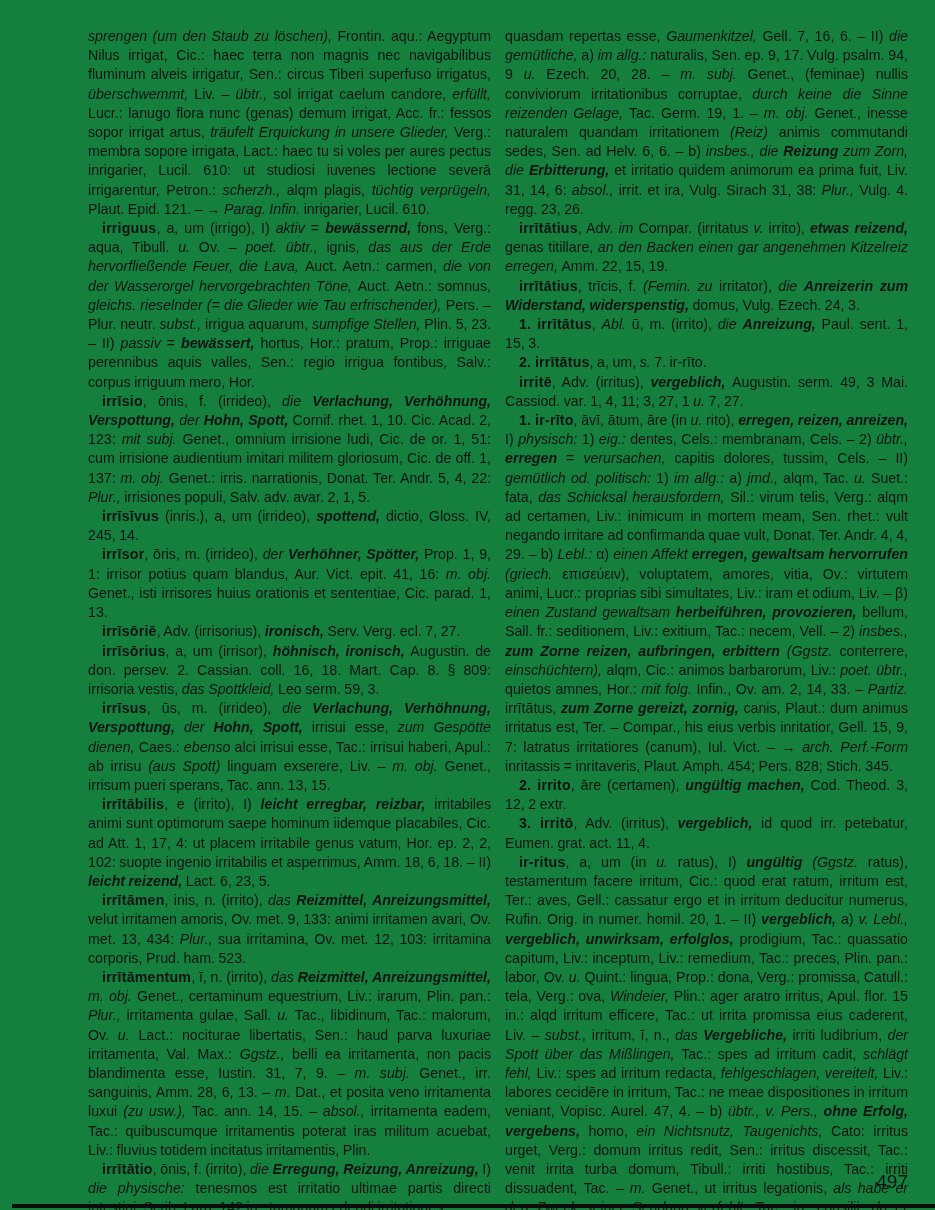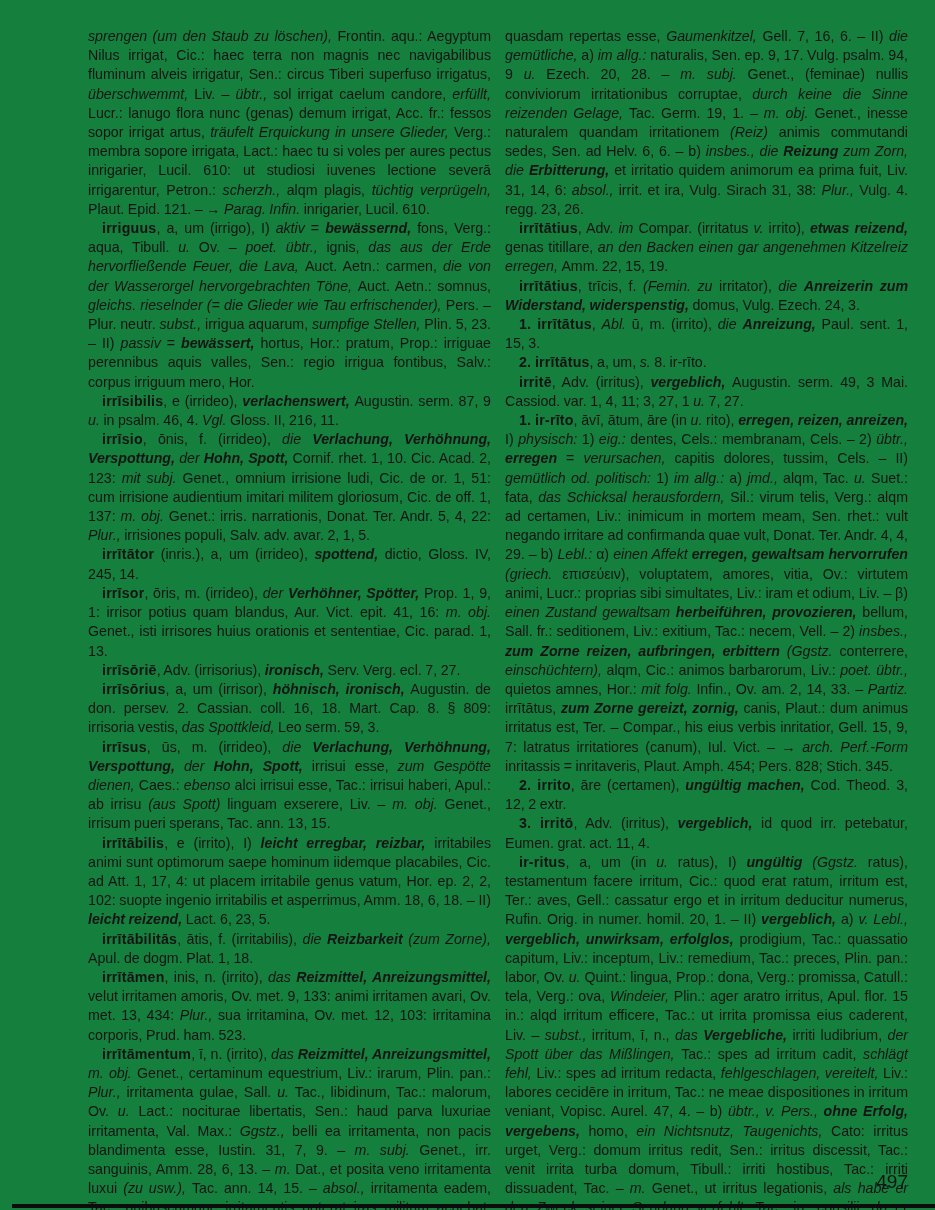--- a/index.html
+++ b/index.html
@@ -51,39 +51,37 @@
   }
 </style>
 </head>
 <body>
 
 <div class="page">
   <div class="columns">
     <div class="column">
         <p class="entry noindent"><span class="it">sprengen (um den Staub zu löschen), </span><span class="">Frontin. aqu.: Aegyptum Nilus irrigat, Cic.: haec terra non magnis nec navigabilibus fluminum alveis irrigatur, Sen.: circus Tiberi superfuso irrigatus, </span><span class="it">überschwemmt, </span><span class="">Liv. – </span><span class="it">übtr., </span><span class="">sol irrigat caelum candore, </span><span class="it">erfüllt, </span><span class="">Lucr.: lanugo flora nunc (genas) demum irrigat, Acc. fr.: fessos sopor irrigat artus, </span><span class="it">träufelt Erquickung in unsere Glieder, </span><span class="">Verg.: membra sopore irrigata, Lact.: haec tu si voles per aures pectus inrigarier, Lucil. 610: ut studiosi iuvenes lectione severā irrigarentur, Petron.: </span><span class="it">scherzh., </span><span class="">alqm plagis, </span><span class="it">tüchtig verprügeln, </span><span class="">Plaut. Epid. 121. – → </span><span class="it">Parag. Infin. </span><span class="">inrigarier, Lucil. 610.</span></p>
         <p class="entry"><span class="bd">irriguus</span><span class="">, a, um (irrigo), I) </span><span class="it">aktiv</span><span class=""> = </span><span class="bdit">bewässernd, </span><span class="">fons, Verg.: aqua, Tibull. </span><span class="it">u. </span><span class="">Ov. – </span><span class="it">poet. übtr., </span><span class="">ignis, </span><span class="it">das aus der Erde hervorfließende Feuer, die Lava, </span><span class="">Auct. Aetn.: carmen, </span><span class="it">die von der Wasserorgel hervorgebrachten Töne, </span><span class="">Auct. Aetn.: somnus, </span><span class="it">gleichs. rieselnder (= die Glieder wie Tau erfrischender), </span><span class="">Pers. – Plur. neutr. </span><span class="it">subst., </span><span class="">irrigua aquarum, </span><span class="it">sumpfige Stellen, </span><span class="">Plin. 5, 23. – II) </span><span class="it">passiv</span><span class=""> = </span><span class="bdit">bewässert, </span><span class="">hortus, Hor.: pratum, Prop.: irriguae perennibus aquis valles, Sen.: regio irrigua fontibus, Salv.: corpus irriguum mero, Hor.</span></p>
-        <p class="entry"><span class="bd">irrīsibilis</span><span class="">, e (irrideo), </span><span class="bdit">verlachenswert, </span><span class="">Augustin. serm. 87, 9 </span><span class="it">u. </span><span class="">in psalm. 46, 4. </span><span class="it">Vgl. </span><span class="">Gloss. II, 216, 11.</span></p>
         <p class="entry"><span class="bd">irrīsio</span><span class="">, ōnis, f. (irrideo), </span><span class="it">die </span><span class="bdit">Verlachung, Verhöhnung, Verspottung, </span><span class="it">der </span><span class="bdit">Hohn, Spott, </span><span class="">Cornif. rhet. 1, 10. Cic. Acad. 2, 123: </span><span class="it">mit subj. </span><span class="">Genet., omnium irrisione ludi, Cic. de or. 1, 51: cum irrisione audientium imitari militem gloriosum, Cic. de off. 1, 137: </span><span class="it">m. obj. </span><span class="">Genet.: irris. narrationis, Donat. Ter. Andr. 5, 4, 22: </span><span class="it">Plur., </span><span class="">irrisiones populi, Salv. adv. avar. 2, 1, 5.</span></p>
-        <p class="entry"><span class="bd">irrītātor</span><span class=""> (inris.), a, um (irrideo), </span><span class="bdit">spottend, </span><span class="">dictio, Gloss. IV, 245, 14.</span></p>
+        <p class="entry"><span class="bd">irrīsīvus</span><span class=""> (inris.), a, um (irrideo), </span><span class="bdit">spottend, </span><span class="">dictio, Gloss. IV, 245, 14.</span></p>
         <p class="entry"><span class="bd">irrīsor</span><span class="">, ōris, m. (irrideo), </span><span class="it">der </span><span class="bdit">Verhöhner, Spötter, </span><span class="">Prop. 1, 9, 1: irrisor potius quam blandus, Aur. Vict. epit. 41, 16: </span><span class="it">m. obj. </span><span class="">Genet., isti irrisores huius orationis et sententiae, Cic. parad. 1, 13.</span></p>
         <p class="entry"><span class="bd">irrīsōriē</span><span class="">, Adv. (irrisorius), </span><span class="bdit">ironisch, </span><span class="">Serv. Verg. ecl. 7, 27.</span></p>
         <p class="entry"><span class="bd">irrīsōrius</span><span class="">, a, um (irrisor), </span><span class="bdit">höhnisch, ironisch, </span><span class="">Augustin. de don. persev. 2. Cassian. coll. 16, 18. Mart. Cap. 8. § 809: irrisoria vestis, </span><span class="it">das Spottkleid, </span><span class="">Leo serm. 59, 3.</span></p>
         <p class="entry"><span class="bd">irrīsus</span><span class="">, ūs, m. (irrideo), </span><span class="it">die </span><span class="bdit">Verlachung, Verhöhnung, Verspottung, </span><span class="it">der </span><span class="bdit">Hohn, Spott, </span><span class="">irrisui esse, </span><span class="it">zum Gespötte dienen, </span><span class="">Caes.: </span><span class="it">ebenso </span><span class="">alci irrisui esse, Tac.: irrisui haberi, Apul.: ab irrisu </span><span class="it">(aus Spott) </span><span class="">linguam exserere, Liv. – </span><span class="it">m. obj. </span><span class="">Genet., irrisum pueri sperans, Tac. ann. 13, 15.</span></p>
         <p class="entry"><span class="bd">irrītābilis</span><span class="">, e (irrito), I) </span><span class="bdit">leicht erregbar, reizbar, </span><span class="">irritabiles animi sunt optimorum saepe hominum iidemque placabiles, Cic. ad Att. 1, 17, 4: ut placem irritabile genus vatum, Hor. ep. 2, 2, 102: suopte ingenio irritabilis et asperrimus, Amm. 18, 6, 18. – II) </span><span class="bdit">leicht reizend, </span><span class="">Lact. 6, 23, 5.</span></p>
-        <p class="entry"><span class="bd">irrītābilitās</span><span class="">, ātis, f. (irritabilis), </span><span class="it">die </span><span class="bdit">Reizbarkeit </span><span class="it">(zum Zorne), </span><span class="">Apul. de dogm. Plat. 1, 18.</span></p>
         <p class="entry"><span class="bd">irrītāmen</span><span class="">, inis, n. (irrito), </span><span class="it">das </span><span class="bdit">Reizmittel, Anreizungsmittel, </span><span class="">velut irritamen amoris, Ov. met. 9, 133: animi irritamen avari, Ov. met. 13, 434: </span><span class="it">Plur., </span><span class="">sua irritamina, Ov. met. 12, 103: irritamina corporis, Prud. ham. 523.</span></p>
         <p class="entry"><span class="bd">irrītāmentum</span><span class="">, ī, n. (irrito), </span><span class="it">das </span><span class="bdit">Reizmittel, Anreizungsmittel, </span><span class="it">m. obj. </span><span class="">Genet., certaminum equestrium, Liv.: irarum, Plin. pan.: </span><span class="it">Plur., </span><span class="">irritamenta gulae, Sall. </span><span class="it">u. </span><span class="">Tac., libidinum, Tac.: malorum, Ov. </span><span class="it">u. </span><span class="">Lact.: nociturae libertatis, Sen.: haud parva luxuriae irritamenta, Val. Max.: </span><span class="it">Ggstz., </span><span class="">belli ea irritamenta, non pacis blandimenta esse, Iustin. 31, 7, 9. – </span><span class="it">m. subj. </span><span class="">Genet., irr. sanguinis, Amm. 28, 6, 13. – </span><span class="it">m. </span><span class="">Dat., et posita veno irritamenta luxui </span><span class="it">(zu usw.), </span><span class="">Tac. ann. 14, 15. – </span><span class="it">absol., </span><span class="">irritamenta eadem, Tac.: quibuscumque irritamentis poterat iras militum acuebat, Liv.: fluvius totidem incitatus irritamentis, Plin.</span></p>
         <p class="entry"><span class="bd">irrītātio</span><span class="">, ōnis, f. (irrito), </span><span class="it">die </span><span class="bdit">Erregung, Reizung, Anreizung, </span><span class="">I) </span><span class="it">die physische: </span><span class="">tenesmos est irritatio ultimae partis directi intestini, Scrib. Larg. 142 in.: tamquam edendi irritationes</span></p>
       </div>
     <div class="column">
         <p class="entry noindent"><span class="">quasdam repertas esse, </span><span class="it">Gaumenkitzel, </span><span class="">Gell. 7, 16, 6. – II) </span><span class="it">die gemütliche, </span><span class="">a) </span><span class="it">im allg.: </span><span class="">naturalis, Sen. ep. 9, 17. Vulg. psalm. 94, 9 </span><span class="it">u. </span><span class="">Ezech. 20, 28. – </span><span class="it">m. subj. </span><span class="">Genet., (feminae) nullis conviviorum irritationibus corruptae, </span><span class="it">durch keine die Sinne reizenden Gelage, </span><span class="">Tac. Germ. 19, 1. – </span><span class="it">m. obj. </span><span class="">Genet., inesse naturalem quandam irritationem </span><span class="it">(Reiz) </span><span class="">animis commutandi sedes, Sen. ad Helv. 6, 6. – b) </span><span class="it">insbes., die </span><span class="bdit">Reizung </span><span class="it">zum Zorn, die </span><span class="bdit">Erbitterung, </span><span class="">et irritatio quidem animorum ea prima fuit, Liv. 31, 14, 6: </span><span class="it">absol., </span><span class="">irrit. et ira, Vulg. Sirach 31, 38: </span><span class="it">Plur., </span><span class="">Vulg. 4. regg. 23, 26.</span></p>
         <p class="entry"><span class="bd">irrītātius</span><span class="">, Adv. </span><span class="it">im </span><span class="">Compar. (irritatus </span><span class="it">v. </span><span class="">irrito), </span><span class="bdit">etwas reizend, </span><span class="">genas titillare, </span><span class="it">an den Backen einen gar angenehmen Kitzelreiz erregen, </span><span class="">Amm. 22, 15, 19.</span></p>
         <p class="entry"><span class="bd">irrītātius</span><span class="">, trīcis, f. </span><span class="it">(Femin. zu </span><span class="">irritator), </span><span class="it">die </span><span class="bdit">Anreizerin zum Widerstand, widerspenstig, </span><span class="">domus, Vulg. Ezech. 24, 3.</span></p>
         <p class="entry"><span class="bd">1. irrītātus</span><span class="">, </span><span class="it">Abl. </span><span class="">ū, m. (irrito), </span><span class="it">die </span><span class="bdit">Anreizung, </span><span class="">Paul. sent. 1, 15, 3.</span></p>
-        <p class="entry"><span class="bd">2. irrītātus</span><span class="">, a, um, </span><span class="it">s. </span><span class="">8. ir-rīto.</span></p>
+        <p class="entry"><span class="bd">2. irrītātus</span><span class="">, a, um, </span><span class="it">s. </span><span class="">7. ir-rīto.</span></p>
         <p class="entry"><span class="bd">irritē</span><span class="">, Adv. (irritus), </span><span class="bdit">vergeblich, </span><span class="">Augustin. serm. 49, 3 Mai. Cassiod. var. 1, 4, 11; 3, 27, 1 </span><span class="it">u. </span><span class="">7, 27.</span></p>
         <p class="entry"><span class="bd">1. ir-rīto</span><span class="">, āvī, ātum, āre (in </span><span class="it">u. </span><span class="">rito), </span><span class="bdit">erregen, reizen, anreizen, </span><span class="">I) </span><span class="it">physisch: </span><span class="">1) </span><span class="it">eig.: </span><span class="">dentes, Cels.: membranam, Cels. – 2) </span><span class="it">übtr., </span><span class="bdit">erregen </span><span class="">= </span><span class="it">verursachen, </span><span class="">capitis dolores, tussim, Cels. – II) </span><span class="it">gemütlich od. politisch: </span><span class="">1) </span><span class="it">im allg.: </span><span class="">a) </span><span class="it">jmd., </span><span class="">alqm, Tac. </span><span class="it">u. </span><span class="">Suet.: fata, </span><span class="it">das Schicksal herausfordern, </span><span class="">Sil.: virum telis, Verg.: alqm ad certamen, Liv.: inimicum in mortem meam, Sen. rhet.: vult negando irritare ad confirmanda quae vult, Donat. Ter. Andr. 4, 4, 29. – b) </span><span class="it">Lebl.: </span><span class="">α) </span><span class="it">einen Affekt </span><span class="bdit">erregen, gewaltsam hervorrufen </span><span class="it">(griech. </span><span class="">επισεύειν), voluptatem, amores, vitia, Ov.: virtutem animi, Lucr.: proprias sibi simultates, Liv.: iram et odium, Liv. – β) </span><span class="it">einen Zustand gewaltsam </span><span class="bdit">herbeiführen, provozieren, </span><span class="">bellum, Sall. fr.: seditionem, Liv.: exitium, Tac.: necem, Vell. – 2) </span><span class="it">insbes., </span><span class="bdit">zum Zorne reizen, aufbringen, erbittern </span><span class="it">(Ggstz. </span><span class="">conterrere, </span><span class="it">einschüchtern), </span><span class="">alqm, Cic.: animos barbarorum, Liv.: </span><span class="it">poet. übtr., </span><span class="">quietos amnes, Hor.: </span><span class="it">mit folg. </span><span class="">Infin., Ov. am. 2, 14, 33. – </span><span class="it">Partiz. </span><span class="">irrītātus, </span><span class="bdit">zum Zorne gereizt, zornig, </span><span class="">canis, Plaut.: dum animus irritatus est, Ter. – Compar., his eius verbis inritatior, Gell. 15, 9, 7: latratus irritatiores (canum), Iul. Vict. – → </span><span class="it">arch. Perf.-Form </span><span class="">inritassis = inritaveris, Plaut. Amph. 454; Pers. 828; Stich. 345.</span></p>
         <p class="entry"><span class="bd">2. irrito</span><span class="">, āre (certamen), </span><span class="bdit">ungültig machen, </span><span class="">Cod. Theod. 3, 12, 2 extr.</span></p>
         <p class="entry"><span class="bd">3. irritō</span><span class="">, Adv. (irritus), </span><span class="bdit">vergeblich, </span><span class="">id quod irr. petebatur, Eumen. grat. act. 11, 4.</span></p>
         <p class="entry"><span class="bd">ir-ritus</span><span class="">, a, um (in </span><span class="it">u. </span><span class="">ratus), I) </span><span class="bdit">ungültig </span><span class="it">(Ggstz. </span><span class="">ratus), testamentum facere irritum, Cic.: quod erat ratum, irritum est, Ter.: aves, Gell.: cassatur ergo et in irritum deducitur numerus, Rufin. Orig. in numer. homil. 20, 1. – II) </span><span class="bdit">vergeblich, </span><span class="">a) </span><span class="it">v. Lebl., </span><span class="bdit">vergeblich, unwirksam, erfolglos, </span><span class="">prodigium, Tac.: quassatio capitum, Liv.: inceptum, Liv.: remedium, Tac.: preces, Plin. pan.: labor, Ov. </span><span class="it">u. </span><span class="">Quint.: lingua, Prop.: dona, Verg.: promissa, Catull.: tela, Verg.: ova, </span><span class="it">Windeier, </span><span class="">Plin.: ager aratro irritus, Apul. flor. 15 in.: alqd irritum efficere, Tac.: ut irrita promissa eius caderent, Liv. – </span><span class="it">subst., </span><span class="">irritum, ī, n., </span><span class="it">das </span><span class="bdit">Vergebliche, </span><span class="">irriti ludibrium, </span><span class="it">der Spott über das Mißlingen, </span><span class="">Tac.: spes ad irritum cadit, </span><span class="it">schlägt fehl, </span><span class="">Liv.: spes ad irritum redacta, </span><span class="it">fehlgeschlagen, vereitelt, </span><span class="">Liv.: labores cecidēre in irritum, Tac.: ne meae dispositiones in irritum veniant, Vopisc. Aurel. 47, 4. – b) </span><span class="it">übtr., v. Pers., </span><span class="bdit">ohne Erfolg, vergebens, </span><span class="">homo, </span><span class="it">ein Nichtsnutz, Taugenichts, </span><span class="">Cato: irritus urget, Verg.: domum irritus redit, Sen.: irritus discessit, Tac.: venit irrita turba domum, Tibull.: irriti hostibus, Tac.: irriti dissuadent, Tac. – </span><span class="it">m. </span><span class="">Genet., ut irritus legationis, </span><span class="it">als habe er den Zweck seiner Sendung verfehlt, </span><span class="">Tac.: irr. consilii, </span><span class="it">da er seinen Rat nicht befolgt sah, </span><span class="">Vell.: spei, </span><span class="it">in ihrer H. getäuscht, </span><span class="">Curt.: </span><span class="it">u. so </span><span class="">voti, Stat.: incepti, </span><span class="it">in seiner Unternehmung getäuscht, unverrichteter Sache, </span><span class="">Sil.</span></p>
       </div>
   </div>
   <div class="page-number">497</div>
   <div class="scan-edge"></div>
 </div>

